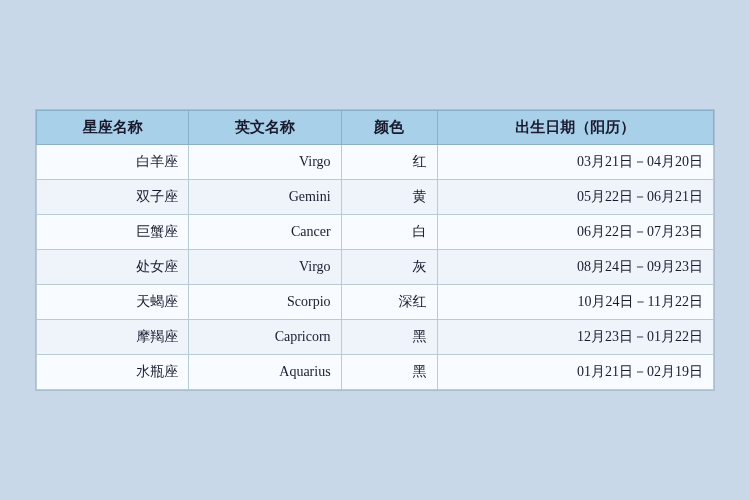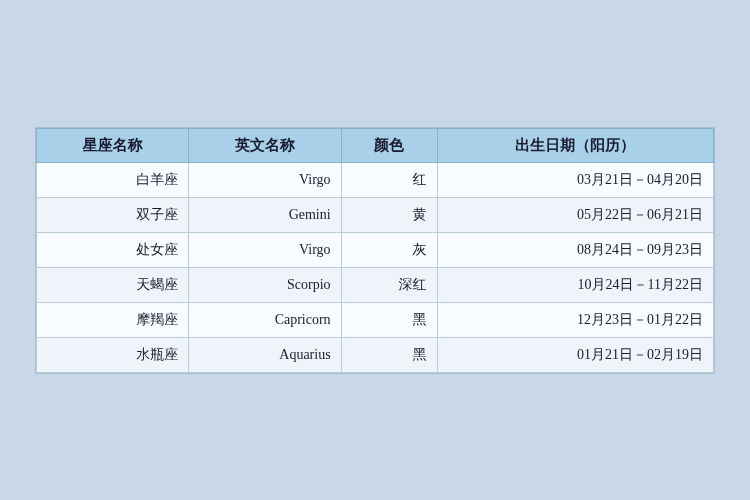--- a/index.html
+++ b/index.html
@@ -74,20 +74,26 @@
           <td>红</td>
           <td>03月21日－04月20日</td>
         </tr>
         <tr>
           <td>双子座</td>
           <td>Gemini</td>
           <td>黄</td>
           <td>05月22日－06月21日</td>
         </tr>
         <tr>
+          <td>巨蟹座</td>
+          <td>Cancer</td>
+          <td>白</td>
+          <td>06月22日－07月23日</td>
+        </tr>
+        <tr>
           <td>处女座</td>
           <td>Virgo</td>
           <td>灰</td>
           <td>08月24日－09月23日</td>
         </tr>
         <tr>
           <td>天蝎座</td>
           <td>Scorpio</td>
           <td>深红</td>
           <td>10月24日－11月22日</td>

